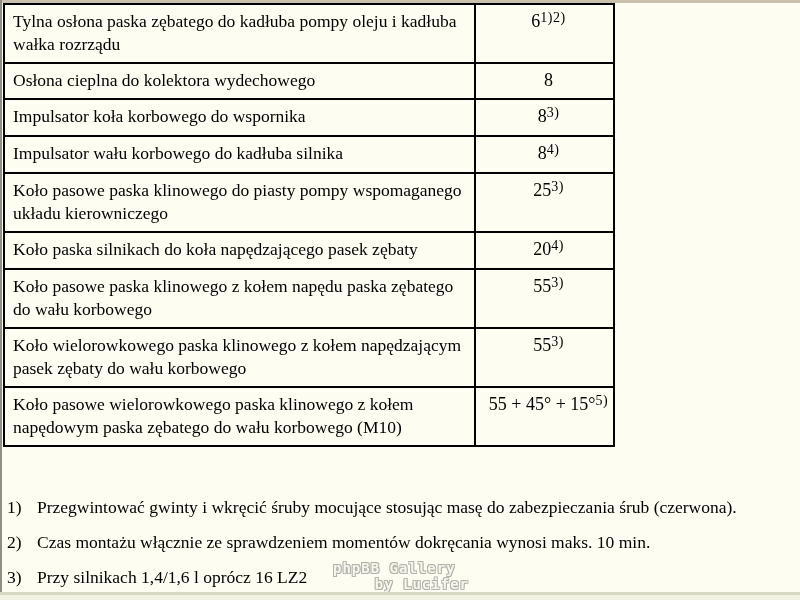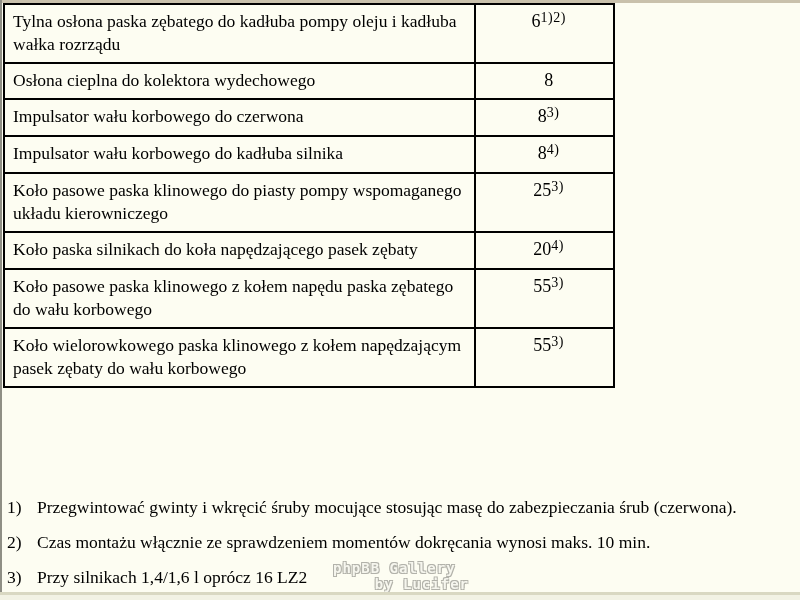--- a/index.html
+++ b/index.html
@@ -97,21 +97,21 @@
     <tbody id="table-body">
         <tr>
           <td class="label-cell">Tylna osłona paska zębatego do kadłuba pompy oleju i kadłuba wałka rozrządu</td>
           <td class="value-cell"><span>6</span><span class="sup">1)2)</span></td>
         </tr>
         <tr>
           <td class="label-cell">Osłona cieplna do kolektora wydechowego</td>
           <td class="value-cell"><span>8</span></td>
         </tr>
         <tr>
-          <td class="label-cell">Impulsator wału korbowego do czerwona</td>
+          <td class="label-cell">Impulsator koła korbowego do wspornika</td>
           <td class="value-cell"><span>8</span><span class="sup">3)</span></td>
         </tr>
         <tr>
           <td class="label-cell">Impulsator wału korbowego do kadłuba silnika</td>
           <td class="value-cell"><span>8</span><span class="sup">4)</span></td>
         </tr>
         <tr>
           <td class="label-cell">Koło pasowe paska klinowego do piasty pompy wspomaganego układu kierowniczego</td>
           <td class="value-cell"><span>25</span><span class="sup">3)</span></td>
         </tr>
@@ -119,20 +119,24 @@
           <td class="label-cell">Koło paska silnikach do koła napędzającego pasek zębaty</td>
           <td class="value-cell"><span>20</span><span class="sup">4)</span></td>
         </tr>
         <tr>
           <td class="label-cell">Koło pasowe paska klinowego z kołem napędu paska zębatego do wału korbowego</td>
           <td class="value-cell"><span>55</span><span class="sup">3)</span></td>
         </tr>
         <tr>
           <td class="label-cell">Koło wielorowkowego paska klinowego z kołem napędzającym pasek zębaty do wału korbowego</td>
           <td class="value-cell"><span>55</span><span class="sup">3)</span></td>
+        </tr>
+        <tr>
+          <td class="label-cell">Koło pasowe wielorowkowego paska klinowego z kołem napędowym paska zębatego do wału korbowego (M10)</td>
+          <td class="value-cell"><span>55 + 45° + 15°</span><span class="sup">5)</span></td>
         </tr>
       </tbody>
   </table>
 
   <div class="footnotes" id="footnotes">
       <div class="footnote">
         <span class="fn-marker">1)</span>
         <span class="fn-text">Przegwintować gwinty i wkręcić śruby mocujące stosując masę do zabezpieczania śrub (czerwona).</span>
       </div>
       <div class="footnote">

